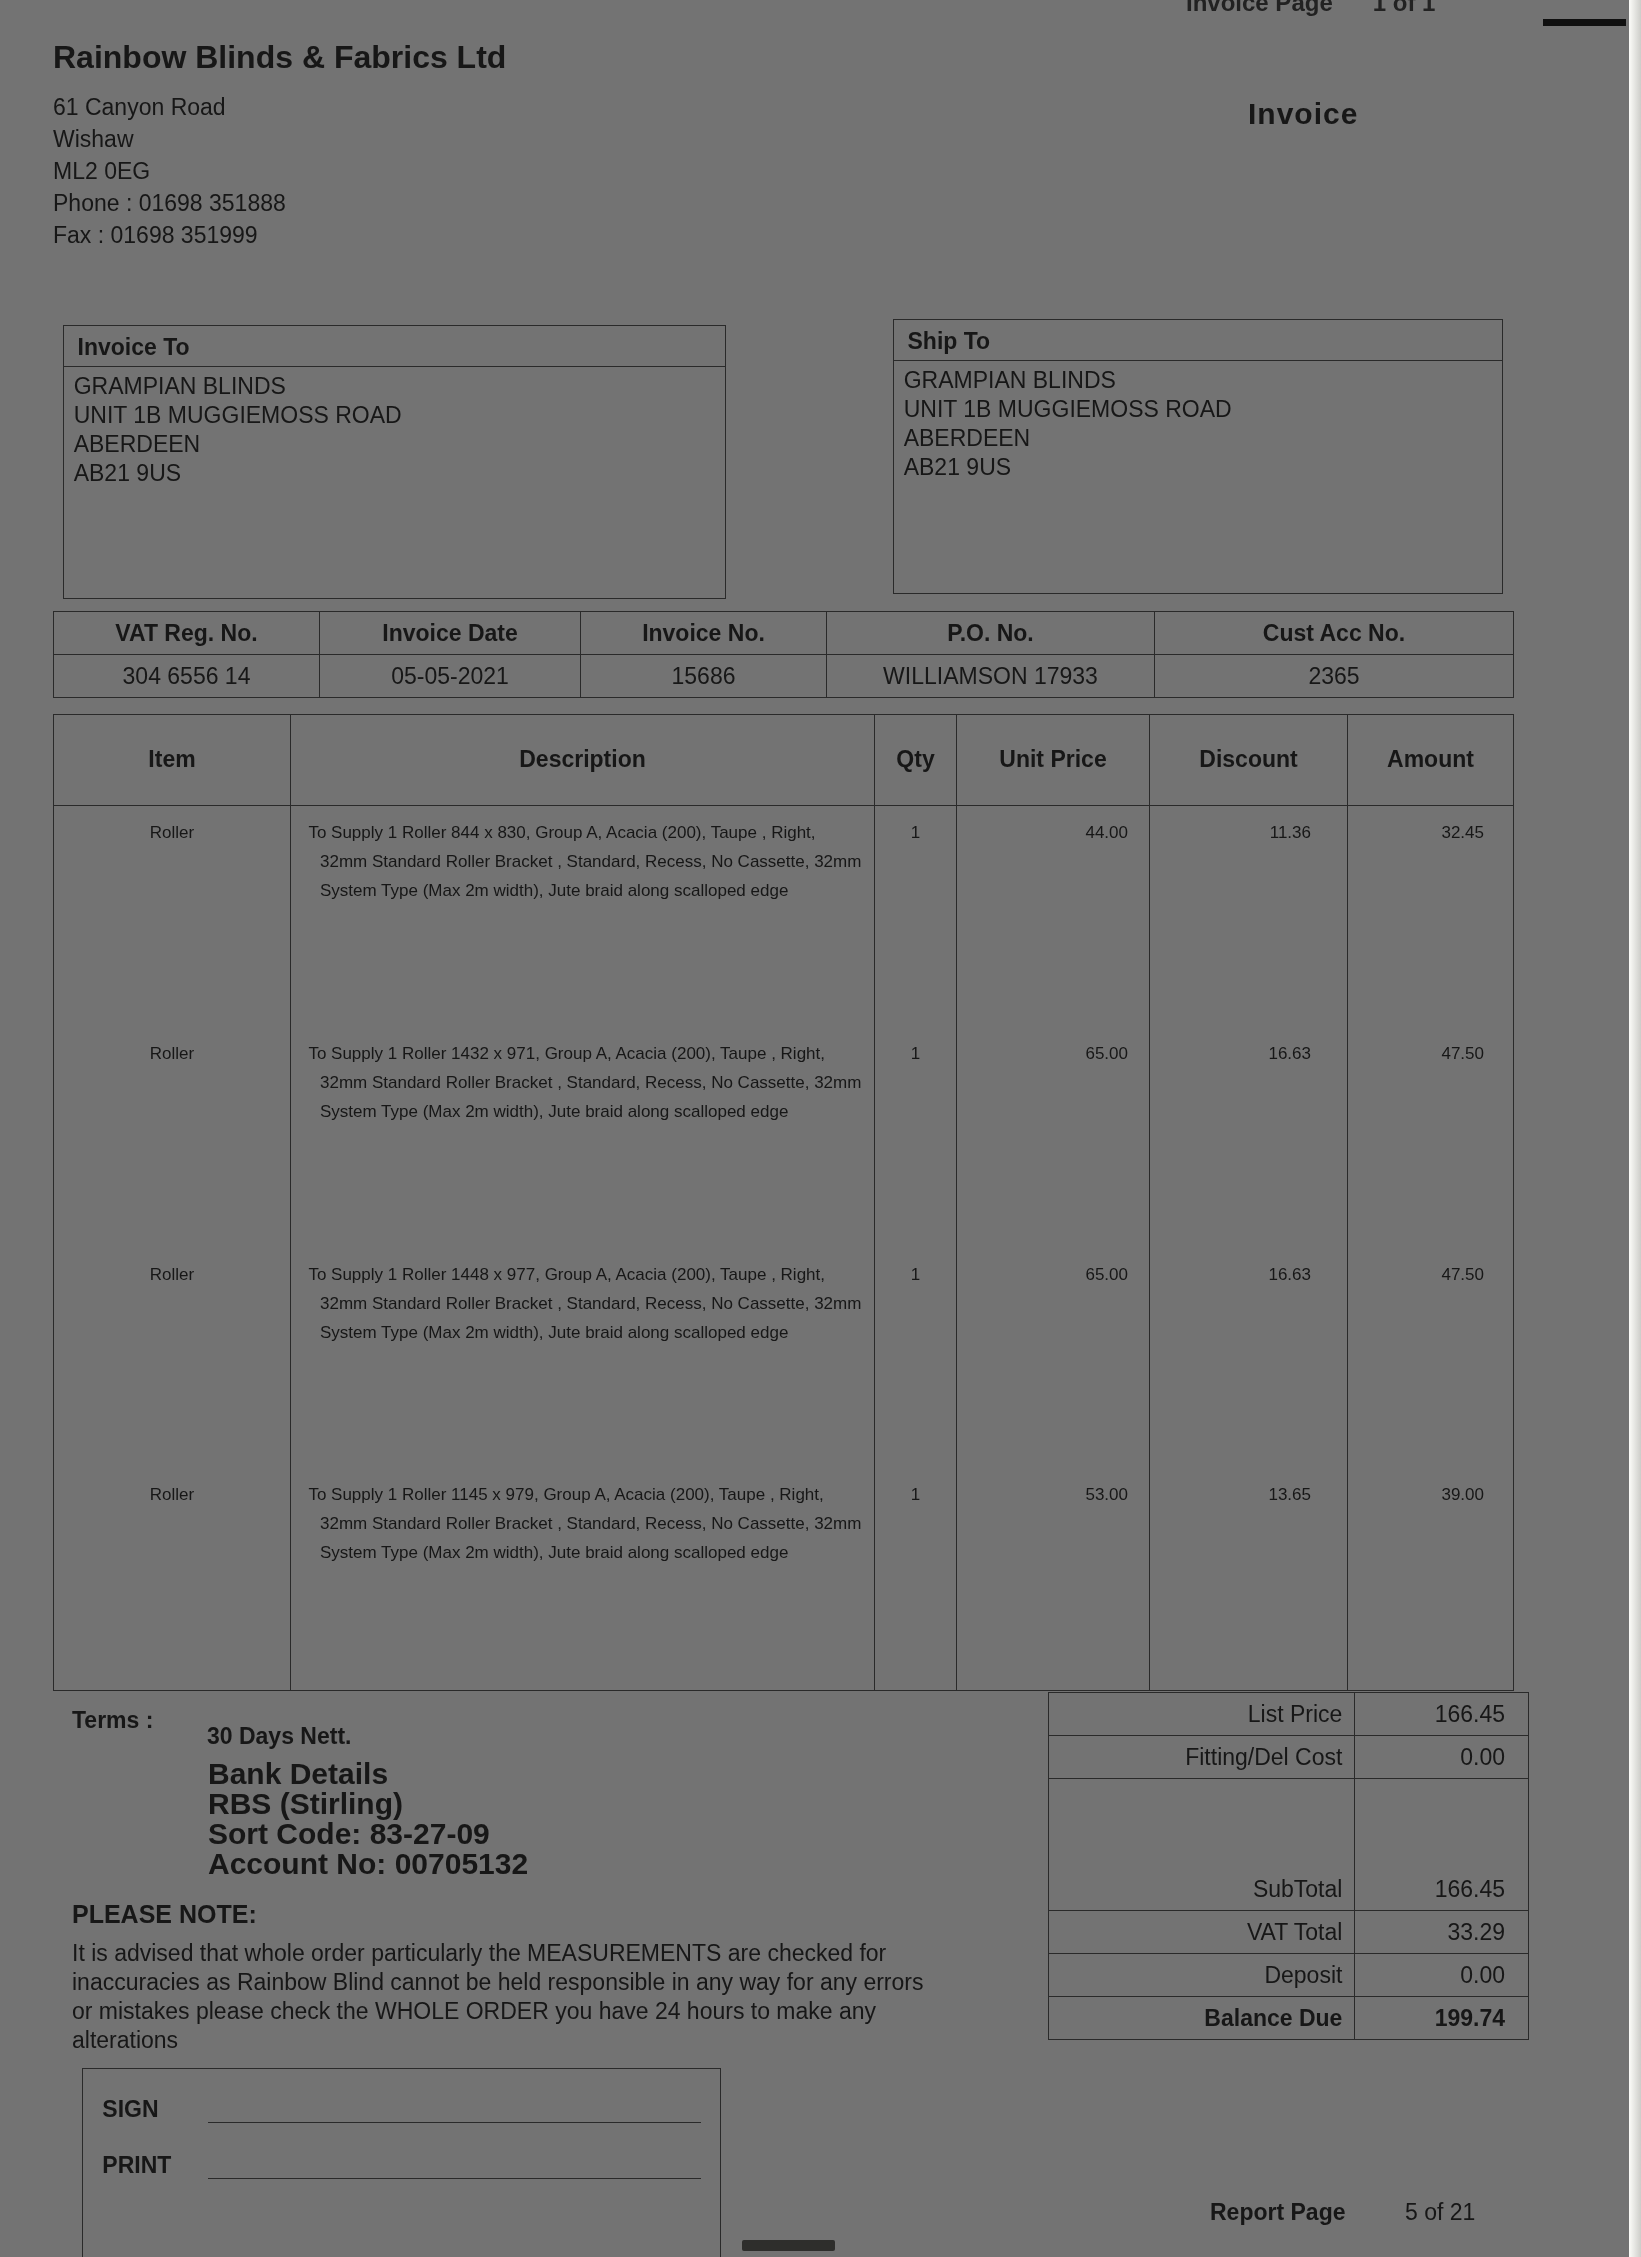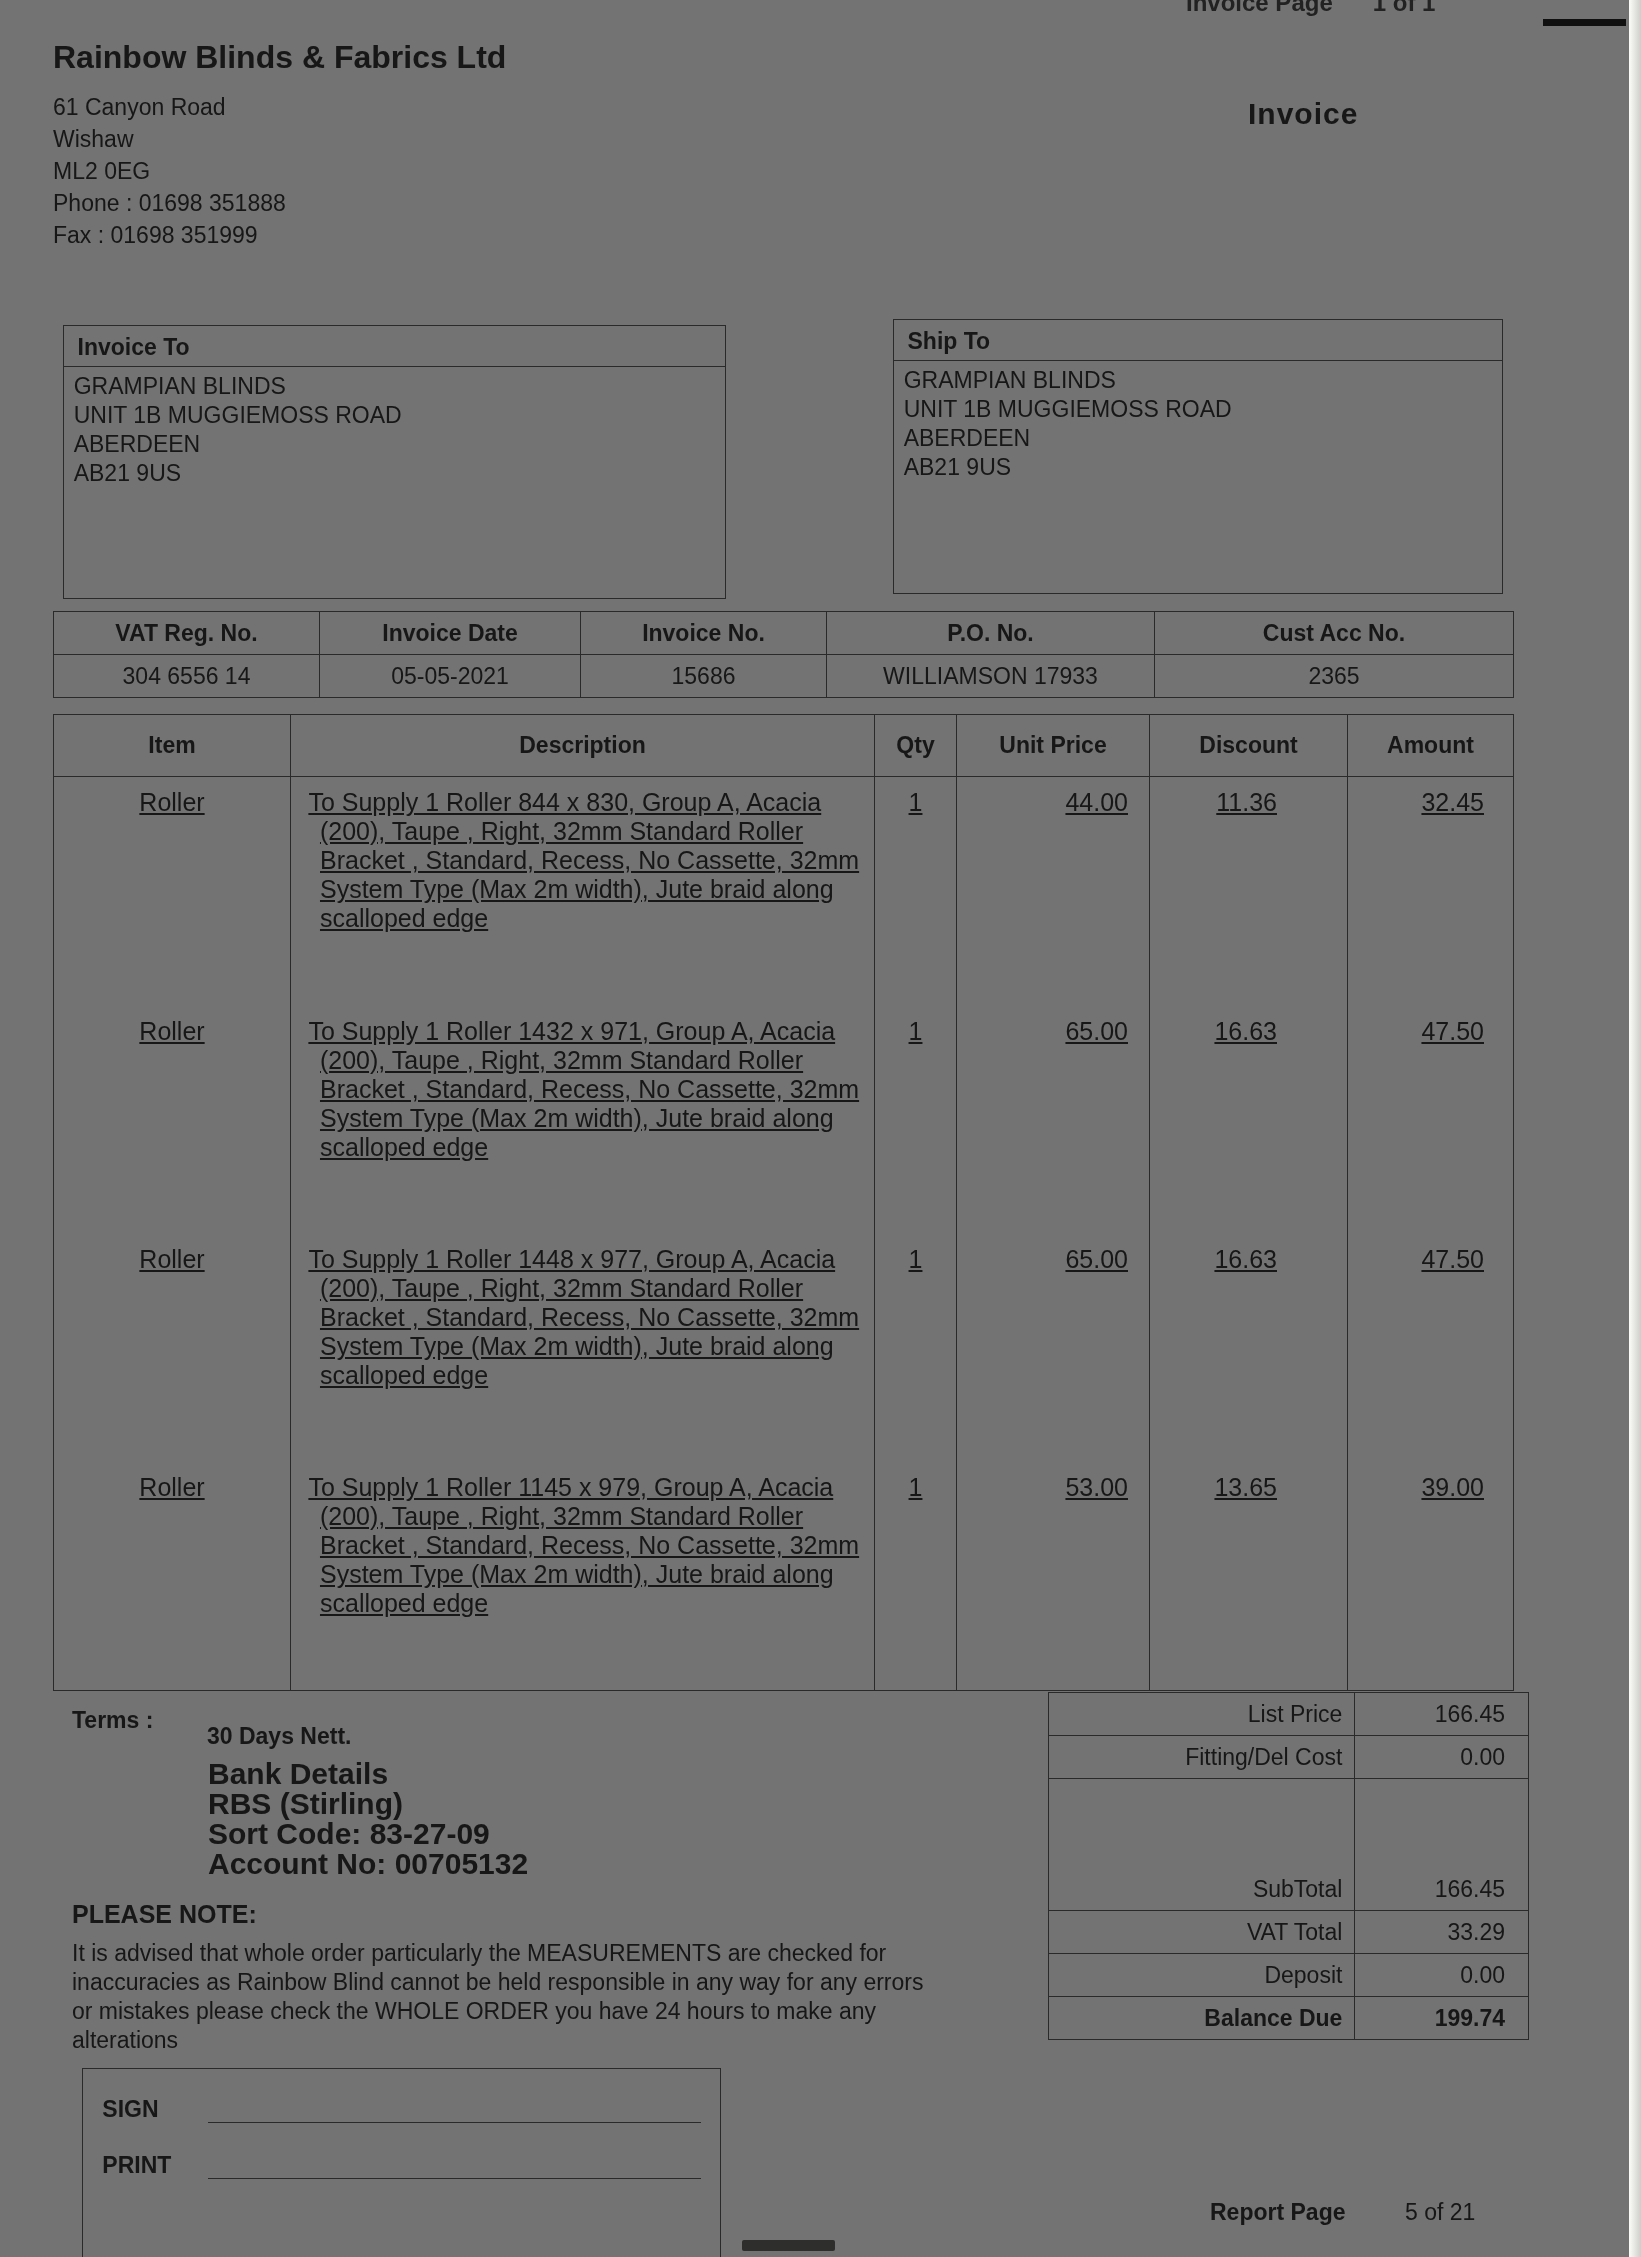--- a/index.html
+++ b/index.html
@@ -33,27 +33,27 @@
   
   .meta-table{left:53px;top:611px;width:1460px;border-collapse:collapse;table-layout:fixed;}
   .meta-table th,.meta-table td{border:1.9px solid #2a2a2a;height:42px;text-align:center;font-size:23px;padding:0;}
   .meta-table th{font-weight:bold;}
 
   
   .items-wrap{left:53px;top:714px;width:1460px;height:977px;}
   .items{width:100%;height:100%;border-collapse:collapse;table-layout:fixed;border:1.9px solid #2a2a2a;}
   .items th{border:1.9px solid #2a2a2a;font-size:23px;font-weight:bold;padding:8.7px 0;}
   .items td{border-left:1.9px solid #2a2a2a;border-right:1.9px solid #2a2a2a;vertical-align:top;
-            font-size:25px;line-height:29px;padding-top:11.6px;padding-bottom:11.6px;text-decoration:underline;}
+            font-size:17px;line-height:29px;padding-top:11.6px;padding-bottom:11.6px;}
   td.c-item{text-align:center;}
   td.c-desc{padding-left:17.4px;padding-right:9.7px;}
   .desc-text{display:block;padding-left:11.6px;text-indent:-11.6px;}
   td.c-qty{text-align:center;}
   td.c-price{text-align:right;padding-right:21px;}
-  td.c-disc{text-align:right;padding-right:70px;}
+  td.c-disc{text-align:right;padding-right:36px;}
   td.c-amt{text-align:right;padding-right:29px;}
   .filler td{padding:0;}
 
   
   .terms{left:72px;top:1707px;font-size:23px;font-weight:bold;}
   .terms-value{position:absolute;left:135px;top:16px;white-space:nowrap;}
   .bank{left:208px;top:1759px;font-size:30px;font-weight:bold;line-height:30px;}
   .note-title{left:72px;top:1900px;font-size:25px;font-weight:bold;}
   .note-body{left:72px;top:1939px;width:874px;font-size:23px;line-height:29px;}
 

